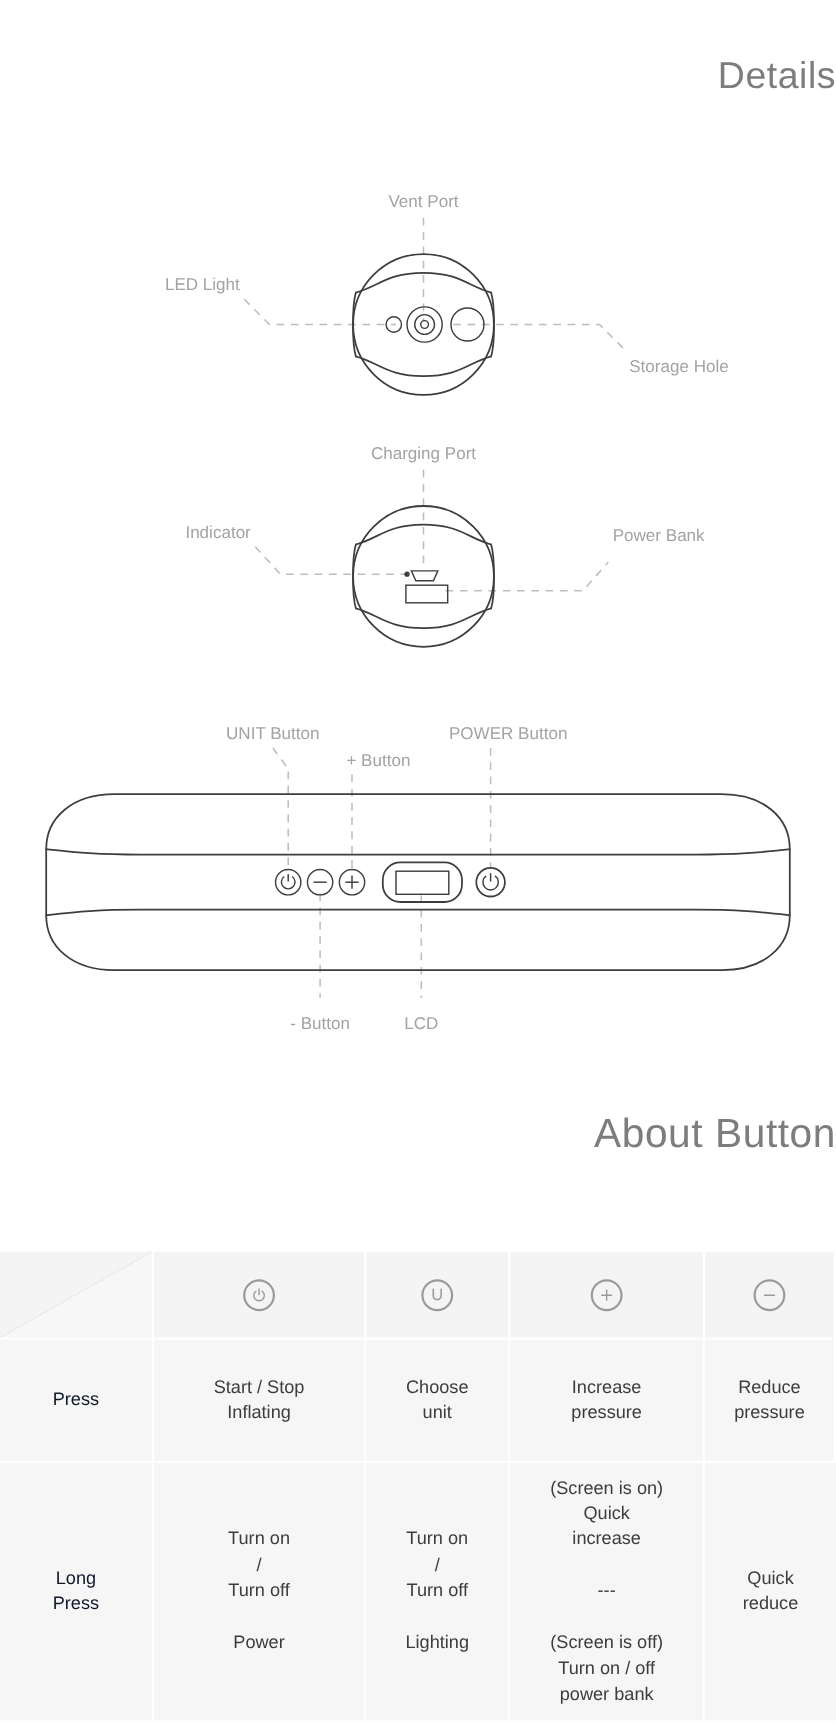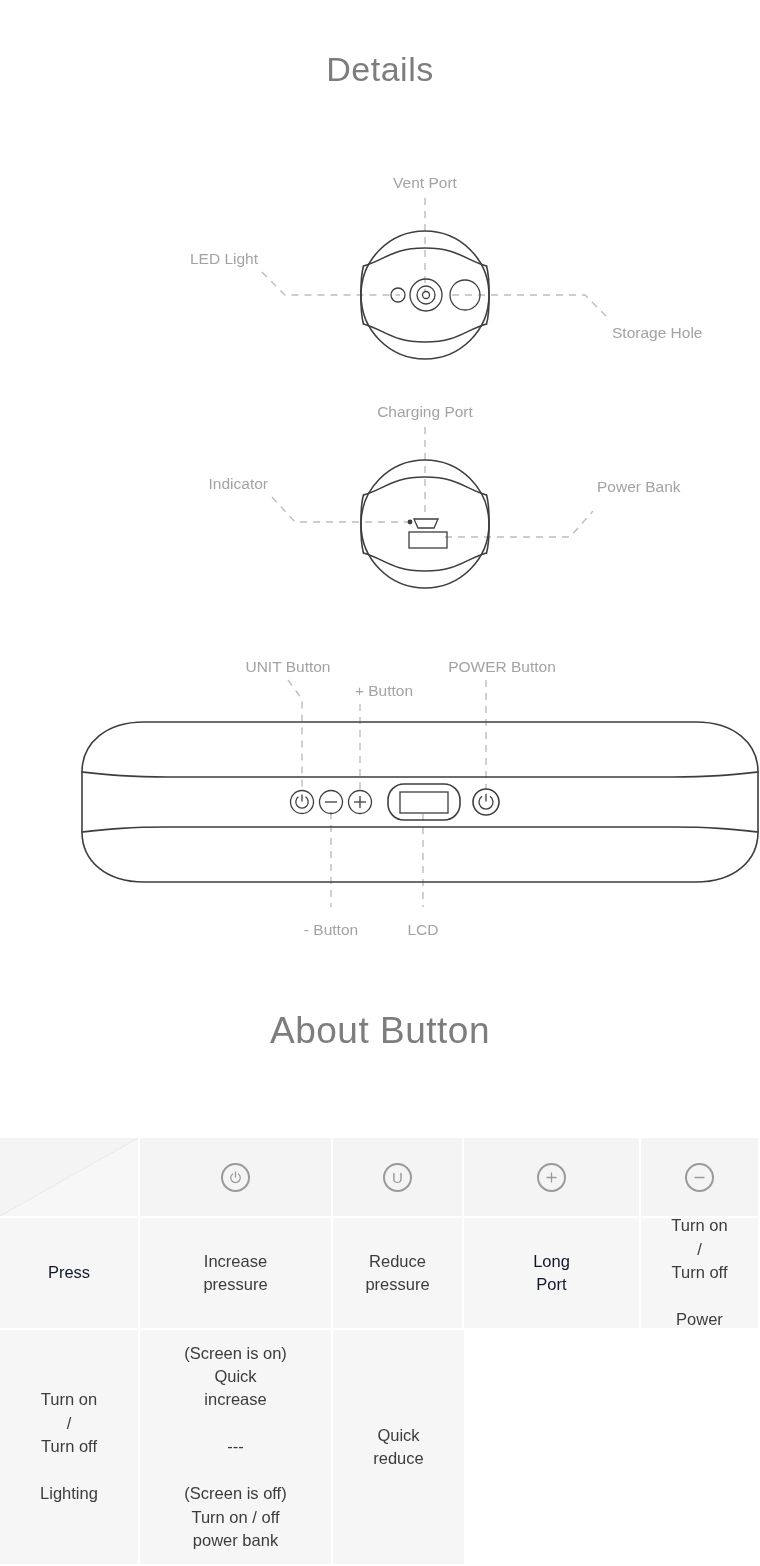--- a/index.html
+++ b/index.html
@@ -14,34 +14,33 @@
     font-family: "Liberation Sans", sans-serif;
     color: #8c8c8c;
     overflow: hidden;
   }
 
   
   .heading {
     position: absolute;
     left: 0;
     width: 760px;
-    text-align: center;
+    text-align: right;
     color: #7d7d7d;
     font-weight: 400;
     letter-spacing: 0.5px;
   }
   #details-heading { top: 50px; font-size: 34px; }
   #about-heading   { top: 1010px; font-size: 37px; }
 
   
   .diagram {
     position: absolute;
     left: 0;
     width: 612px;
-    padding-left: 40px;
   }
   #diagram-vent    { top: 160px; height: 215px; }
   #diagram-charge  { top: 389px; height: 205px; }
   #diagram-buttons { top: 642px; height: 320px; }
 
   .diagram svg { display: block; }
 
   .lbl {
     fill: #a3a3a3;
     font-family: "Liberation Sans", sans-serif;
@@ -281,31 +280,39 @@
       <svg width="15" height="15" viewBox="0 0 20 20">
         <line x1="4" y1="10" x2="16" y2="10" stroke="#9a9a9a" stroke-width="1.7" stroke-linecap="round"></line>
       </svg>
     </span>
   </div>
 
   <div class="cell rowlabel">
     <span class="multi">Press</span>
   </div>
   <div class="cell">
+    <span class="multi">Start / Stop
+Inflating</span>
+  </div>
+  <div class="cell">
+    <span class="multi">Choose
+unit</span>
+  </div>
+  <div class="cell">
     <span class="multi">Increase
 pressure</span>
   </div>
   <div class="cell">
     <span class="multi">Reduce
 pressure</span>
   </div>
 
   <div class="cell rowlabel">
     <span class="multi">Long
-Port</span>
+Press</span>
   </div>
   <div class="cell">
     <span class="multi">Turn on
 /
 Turn off
 
 Power</span>
   </div>
   <div class="cell">
     <span class="multi">Turn on

